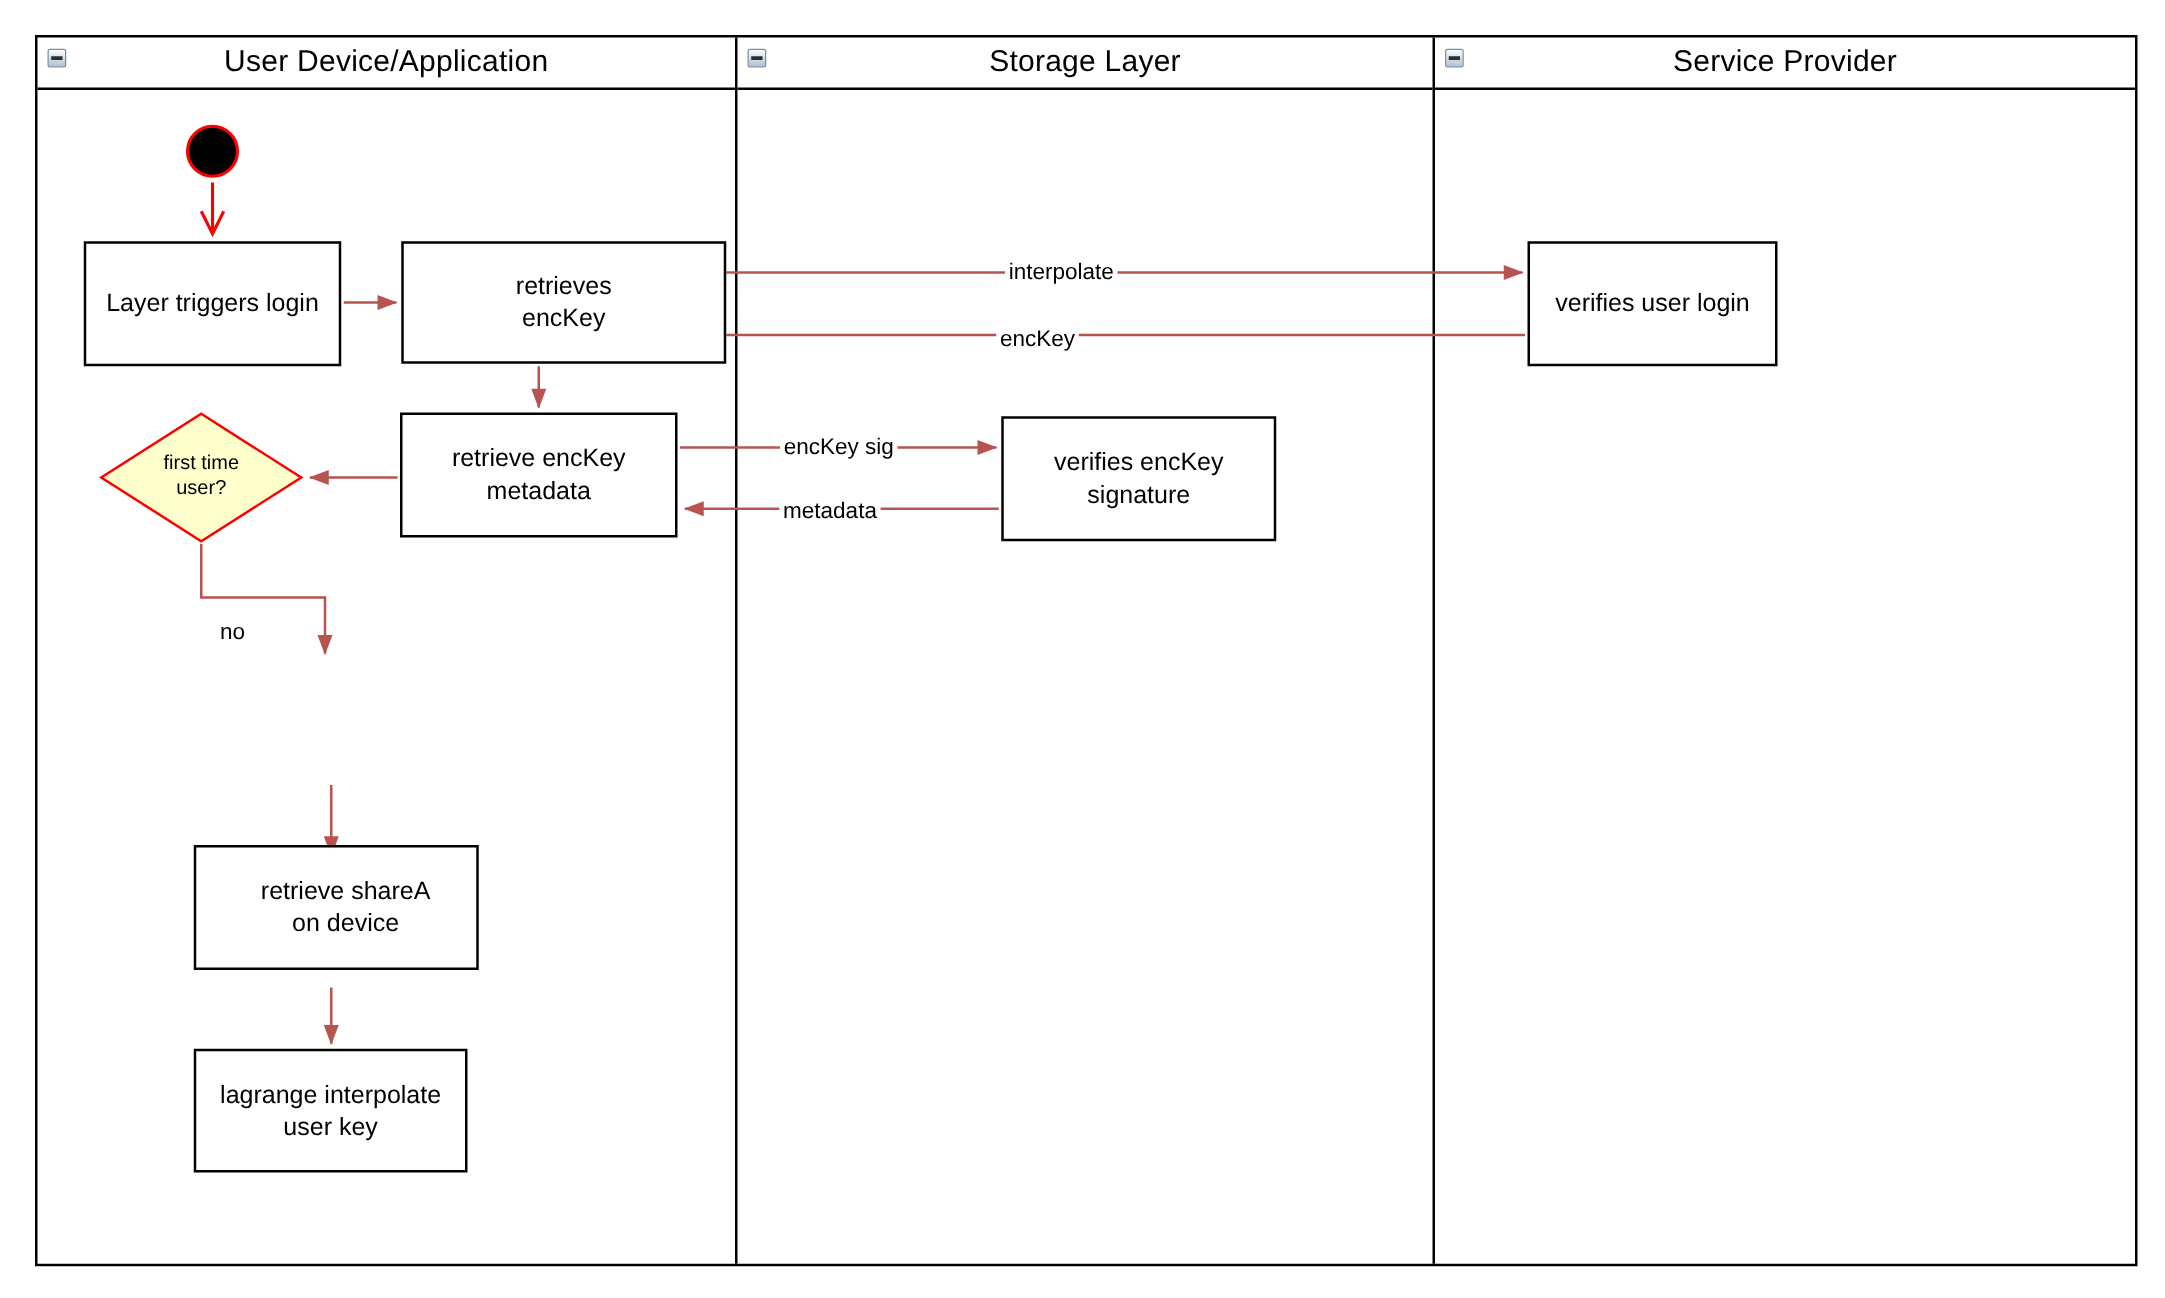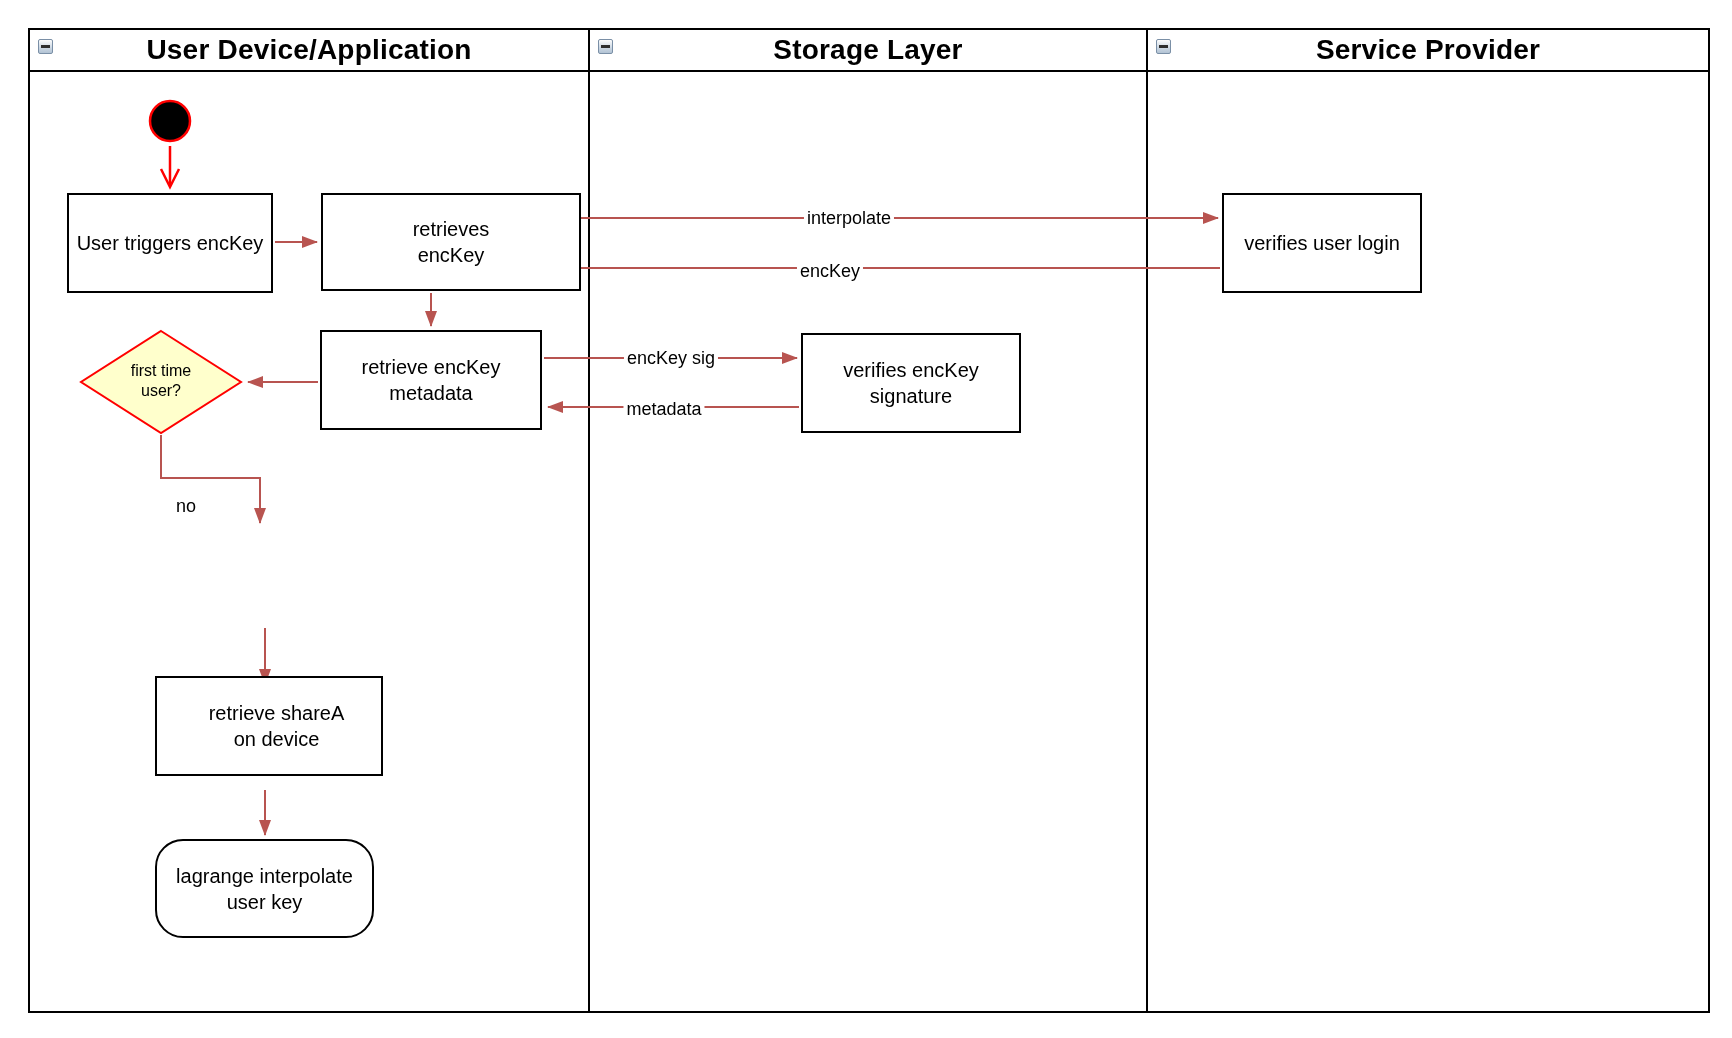--- a/index.html
+++ b/index.html
@@ -36,22 +36,22 @@
   .lane-header {
     position: relative;
     height: 42px;
     border-bottom: 2px solid #000;
     box-sizing: border-box;
     display: flex;
     align-items: center;
     justify-content: center;
   }
   .lane-title {
-    font-size: 28px;
-    font-weight: bold;
+    font-size: 24px;
+    font-weight: normal;
     letter-spacing: 0.2px;
   }
   .collapse-btn {
     position: absolute;
     left: 8px; top: 9px;
     width: 15px; height: 15px;
     box-sizing: border-box;
     border: 1px solid #7a8fa6;
     border-radius: 2px;
     background: linear-gradient(180deg, #fdfdfd 0%, #cfdae5 55%, #b2c3d4 100%);
@@ -165,38 +165,38 @@
 
     <path d="M161,435 L161,478 L260,478 L260,523" stroke="var(--connector)" stroke-width="2" fill="none" marker-end="url(#tri)"></path>
 
     <path d="M265,628 L265,684" stroke="var(--connector)" stroke-width="2" fill="none" marker-end="url(#tri)"></path>
 
     <path d="M265,790 L265,835" stroke="var(--connector)" stroke-width="2" fill="none" marker-end="url(#tri)"></path>
 
     <polygon points="161,331 241,382 161,433 81,382" fill="var(--diamond_fill)" stroke="var(--highlight)" stroke-width="2"></polygon>
   </svg>
 
-  <div class="node" style="left:67px;  top:193px; width:206px; height:100px;">User triggers encKey</div>
+  <div class="node" style="left:67px;  top:193px; width:206px; height:100px;">Layer triggers login</div>
 
   <div class="node" style="left:321px; top:193px; width:260px; height:98px;">retrieves
 encKey</div>
 
   <div class="node" style="left:1222px; top:193px; width:200px; height:100px;">verifies user login</div>
 
   <div class="node" style="left:320px; top:330px; width:222px; height:100px;">retrieve encKey
 metadata</div>
 
   <div class="node" style="left:801px; top:333px; width:220px; height:100px;">verifies encKey
 signature</div>
 
 
   <div class="node" style="left:155px; top:676px; width:228px; height:100px;padding-left:15px;">retrieve shareA
 on device</div>
 
-  <div class="node" style="left:155px; top:839px; width:219px; height:99px;border-radius:28px;">lagrange interpolate
+  <div class="node" style="left:155px; top:839px; width:219px; height:99px;">lagrange interpolate
 user key</div>
 
   <div class="diamond-label" style="left:161px; top:381px;">first time
 user?</div>
 
   <div class="edge-label" style="left:849px; top:218px;">interpolate</div>
   <div class="edge-label" style="left:830px; top:271px;">encKey</div>
   <div class="edge-label" style="left:671px; top:358px;">encKey sig</div>
   <div class="edge-label" style="left:664px; top:409px;">metadata</div>
   <div class="edge-label" style="left:186px; top:478px;margin-top:28px;">no</div>

